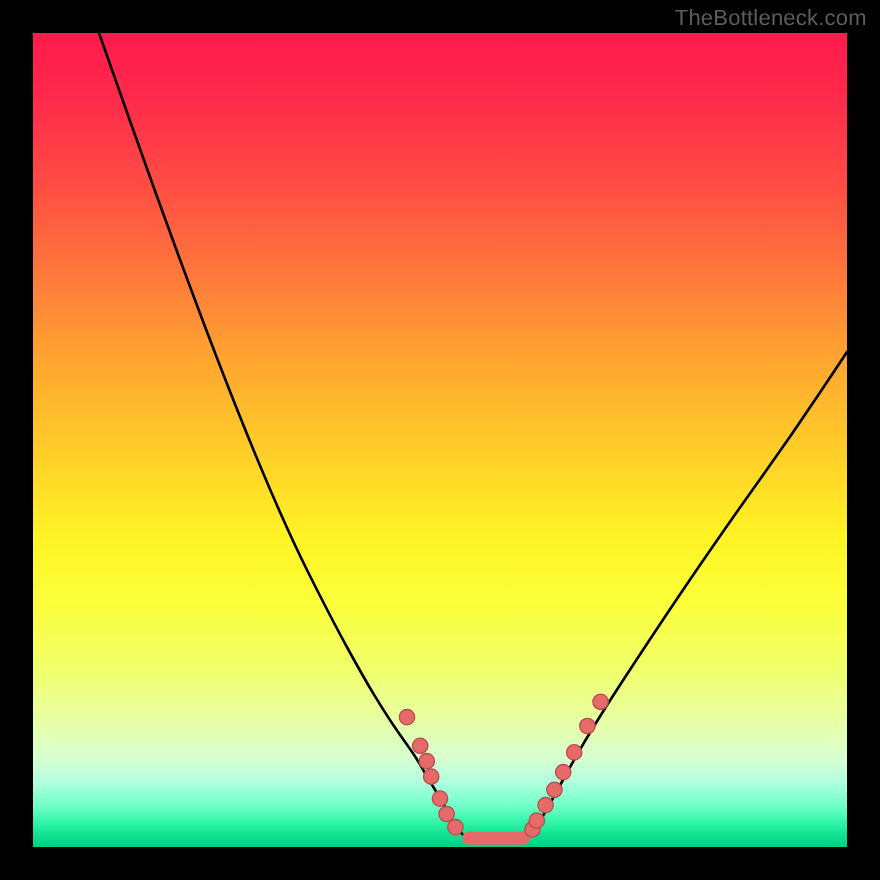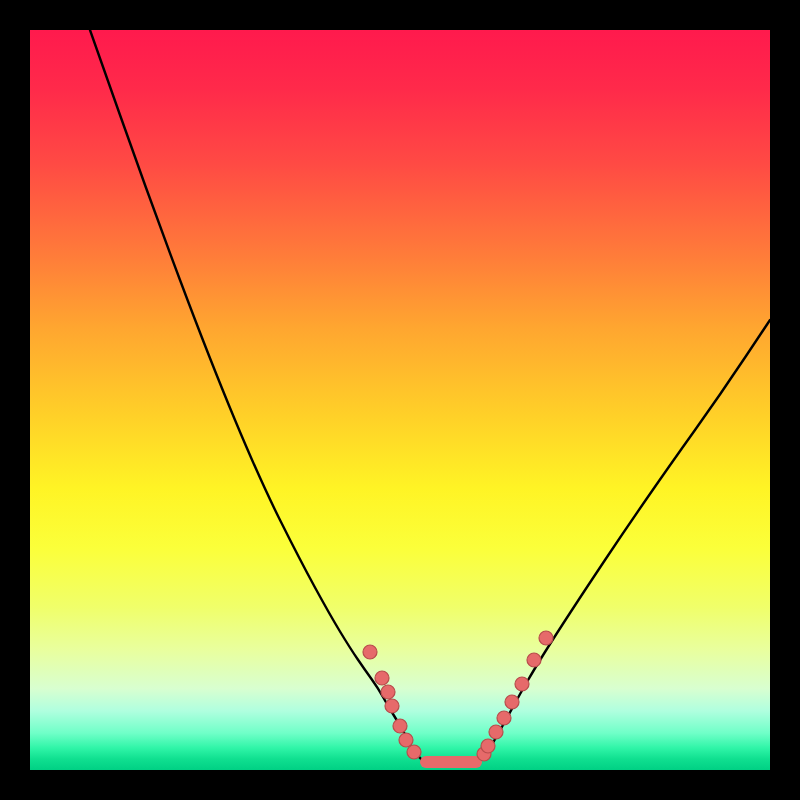--- a/index.html
+++ b/index.html
@@ -73,20 +73,21 @@
     stroke-width: 1.2;
   }
   .band {
     fill: #e66a6a;
   }
 </style>
 </head>
 <body>
 
 <div class="frame">
+  <div class="watermark">TheBottleneck.com</div>
   <div class="plot">
     <div class="gradient"></div>
     <svg class="curves" viewBox="0 0 740 740" preserveAspectRatio="none">
       <g id="paths">
           <path d="M 60 0 Q 60 0 90 85 Q 120 170 150 250 Q 180 330 205 390 Q 230 450 250 490 Q 270 530 285 557.5 Q 300 585 310 601.5 Q 320 618 327.5 629 Q 335 640 341.5 649 Q 348 658 353 667 Q 358 676 363 684 Q 368 692 372 699 Q 376 706 379 712 Q 382 718 385 722 Q 388 726 391 729 T 394 732" fill="none" stroke="#000000" stroke-width="2.4" stroke-linecap="round"></path>
           <path d="M 448 732 Q 448 732 451 729 Q 454 726 457 722 Q 460 718 464 711 Q 468 704 473 695 Q 478 686 484 675 Q 490 664 497.5 651 Q 505 638 515 622 Q 525 606 540 583 Q 555 560 575 530 Q 595 500 617.5 467.5 Q 640 435 665 400 Q 690 365 715 327.5 T 740 290" fill="none" stroke="#000000" stroke-width="2.4" stroke-linecap="round"></path>
           <path d="M 394 732 Q 394 732 421 732 T 448 732" fill="none" stroke="#000000" stroke-width="2.4" stroke-linecap="round"></path>
         </g>
       <g id="band">
           <rect x="390" y="726" width="62" height="12" rx="6" class="band"></rect>

